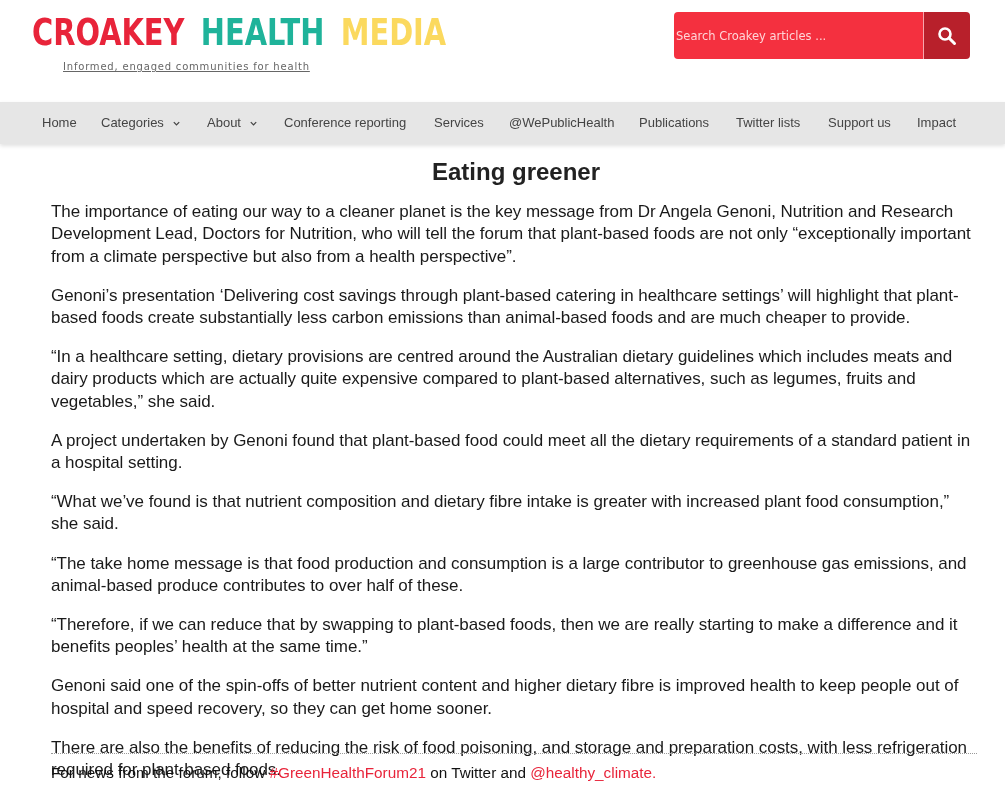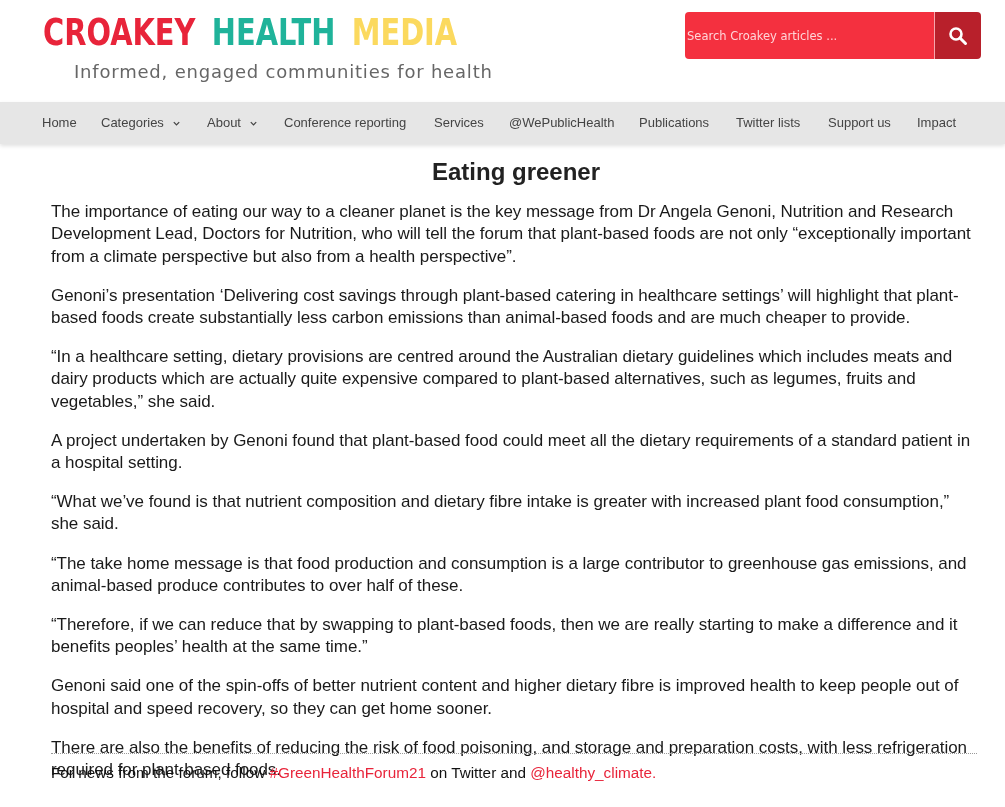--- a/index.html
+++ b/index.html
@@ -1,23 +1,23 @@
 <!DOCTYPE html>
 <html><head>
 <meta charset="utf-8">
 <style>
   * { box-sizing: border-box; margin: 0; padding: 0; }
   html, body { width: 1005px; height: 807px; overflow: hidden; background: #ffffff; }
   body { font-family: "Liberation Sans", sans-serif; color: #1a1a1a; position: relative; }
 
-  .header { position: absolute; left: 11px; top: 0; width: 921px; height: 102px; background: #fff; }
+  .header { position: absolute; left: 0; top: 0; width: 921px; height: 102px; background: #fff; }
   .logo { position: absolute; left: 32px; top: 12px; }
   .logo-title { font-family: "DejaVu Sans", sans-serif; font-weight: bold; font-size: 37px; letter-spacing: 0px; line-height: 42px; white-space: nowrap; transform: scaleX(0.78); transform-origin: left center; display: inline-block; }
   .logo-title span { display: inline-block; }
-  .logo-tagline { position: absolute; left: 31px; top: 49px; font-family: "DejaVu Sans", sans-serif; font-size: 18px; color: #666; white-space: nowrap; letter-spacing: 0.8px; }
+  .logo-tagline { position: absolute; left: 31px; top: 49px; font-family: "DejaVu Sans", sans-serif; font-size: 10px; color: #666; white-space: nowrap; letter-spacing: 0.8px; text-decoration: underline; }
 
   .search { position: absolute; left: 674px; top: 12px; width: 296px; height: 47px; display: flex; border-radius: 4px; overflow: hidden; }
   .search-input { flex: 0 0 249px; height: 47px; background: #f4303f; border: none; outline: none; padding-left: 2px; font-family: "DejaVu Sans", sans-serif; font-size: 11.5px; color: #fff; }
   .search-input::placeholder { color: #ffd5d8; }
   .search-divider { width: 1px; background: #f7a6ad; }
   .search-btn { flex: 1; background: #b8202b; display: flex; align-items: center; justify-content: center; border: none; cursor: pointer; }
 
   .nav { position: absolute; left: 0; top: 102px; width: 1005px; height: 42px; background: #e6e6e6; box-shadow: 0 2px 4px rgba(0,0,0,0.12); display: flex; align-items: center; }
   .nav-item { position: absolute; top: 0; height: 42px; line-height: 42px; font-size: 13px; font-weight: normal; color: #444; white-space: nowrap; cursor: pointer; display: flex; align-items: center; }
   .chev { margin-left: 8px; display: inline-block; width: 9px; height: 9px; }

